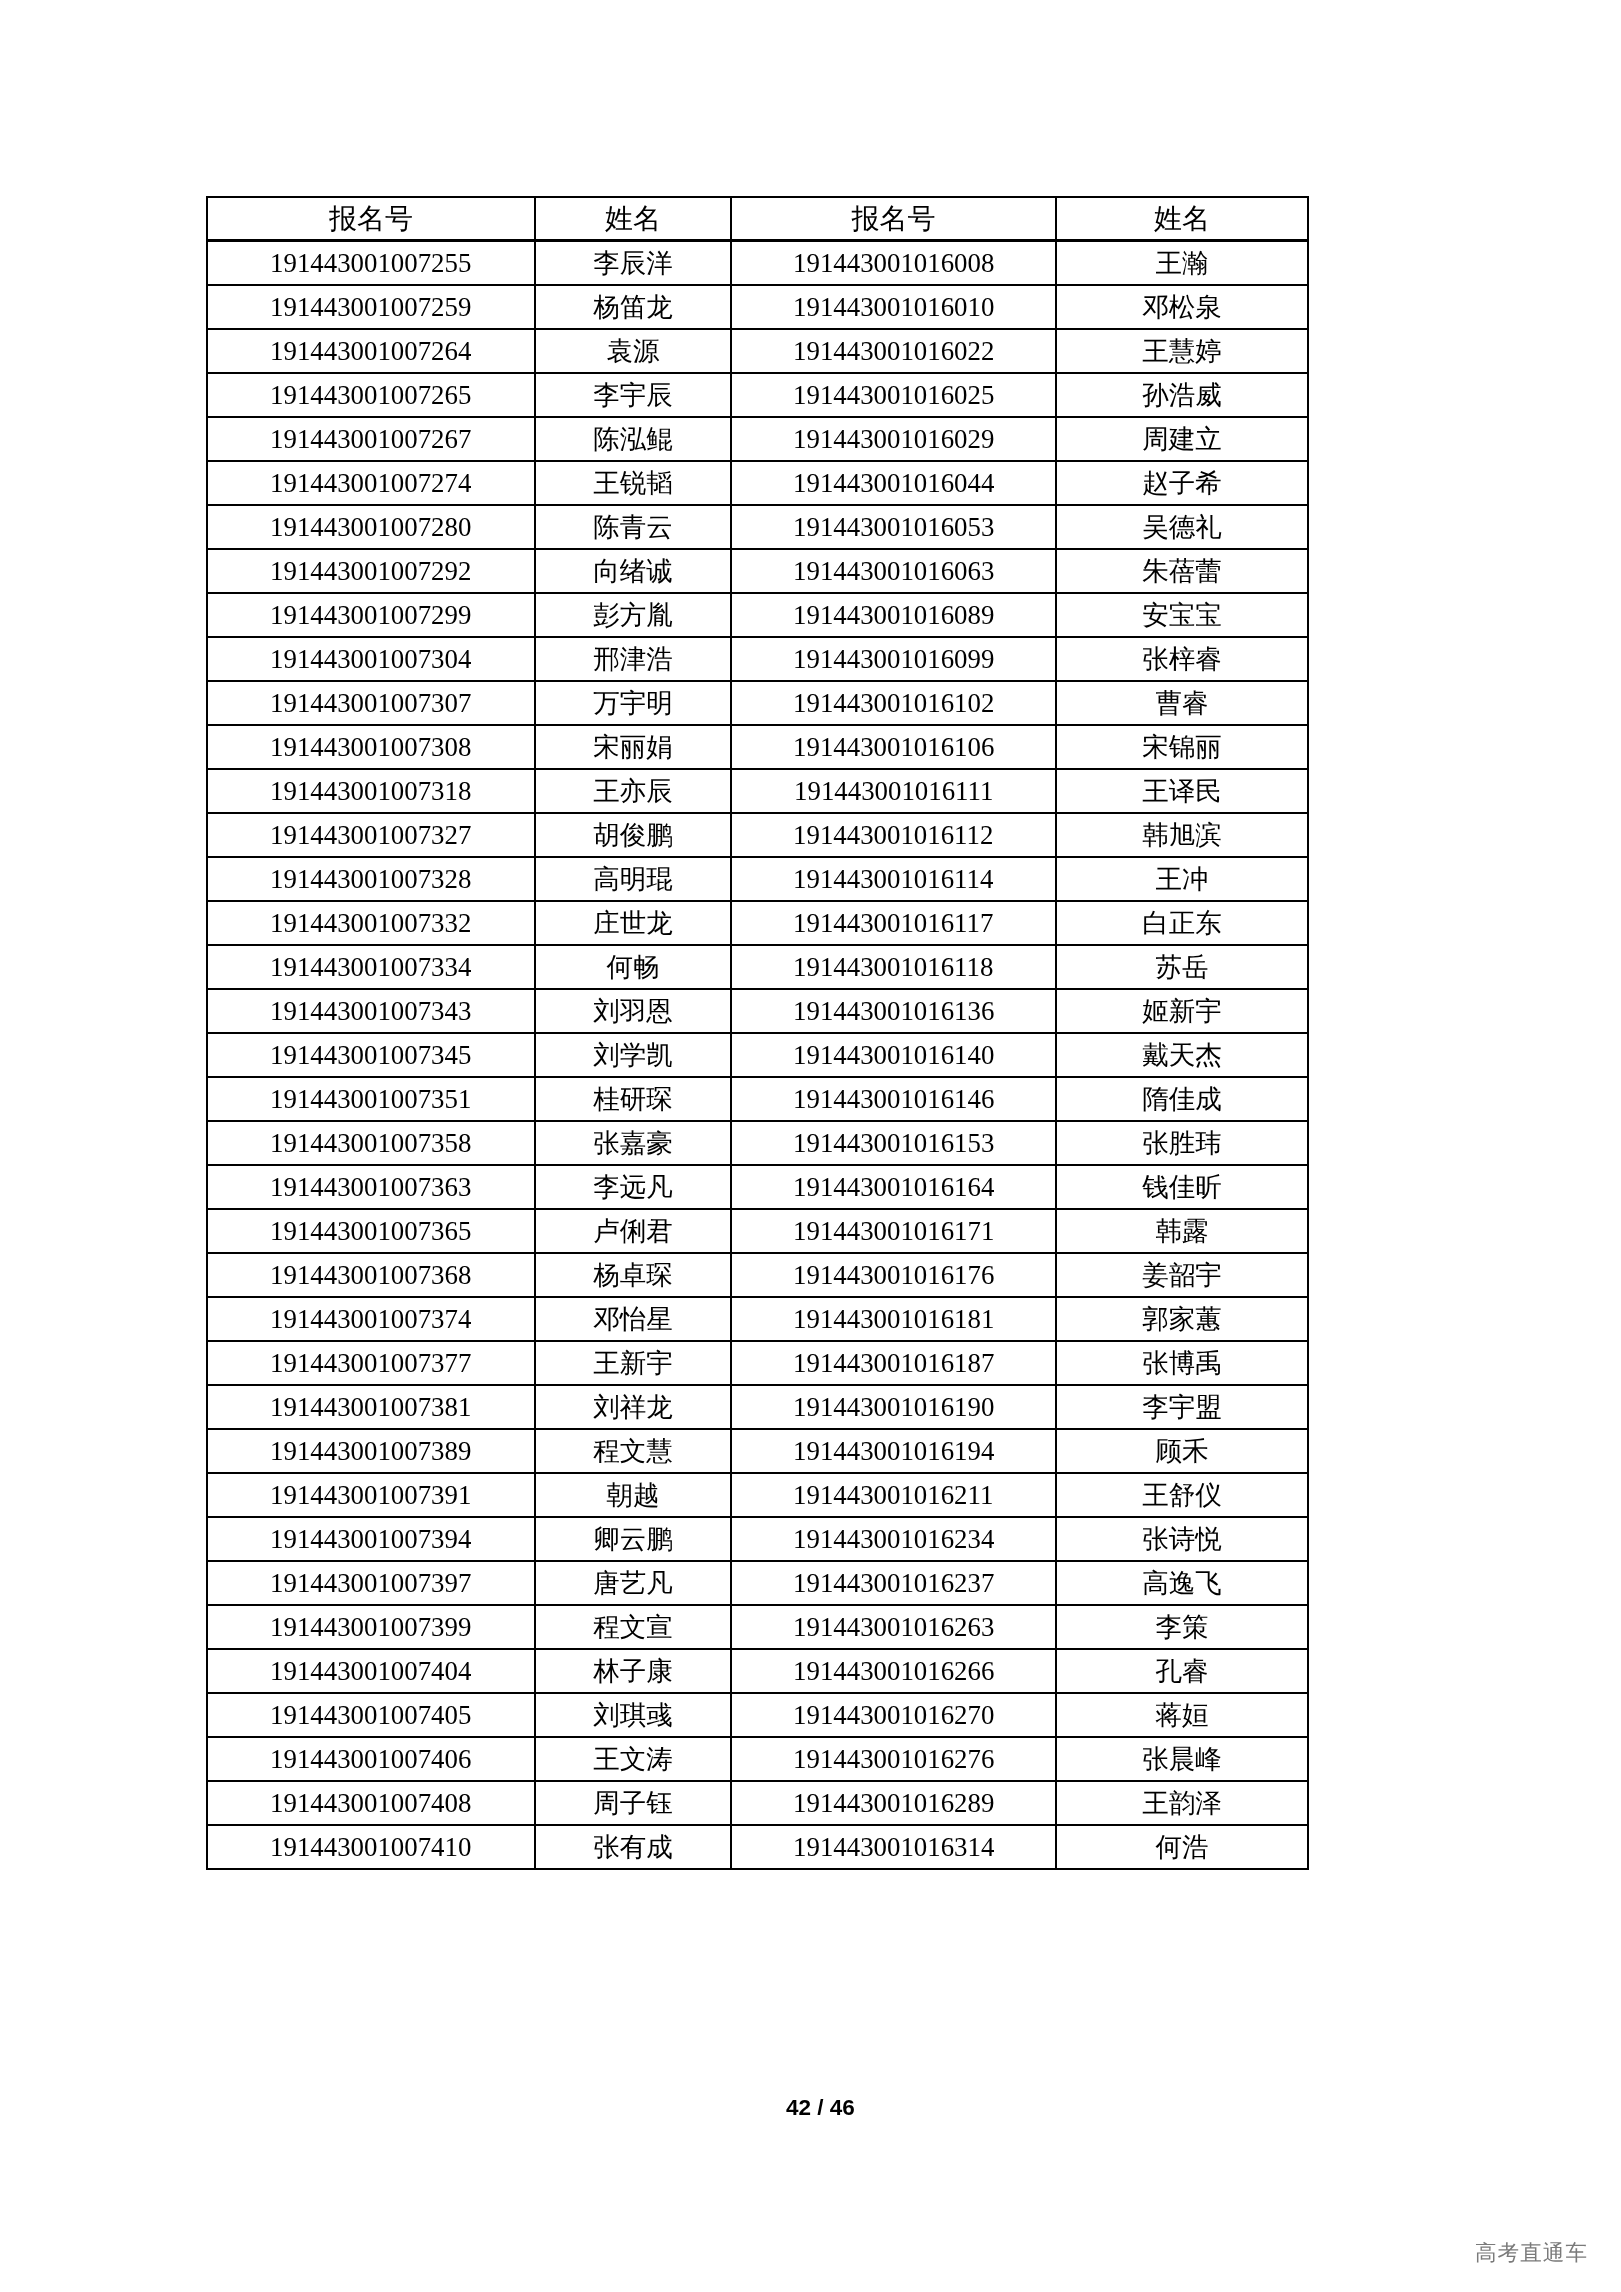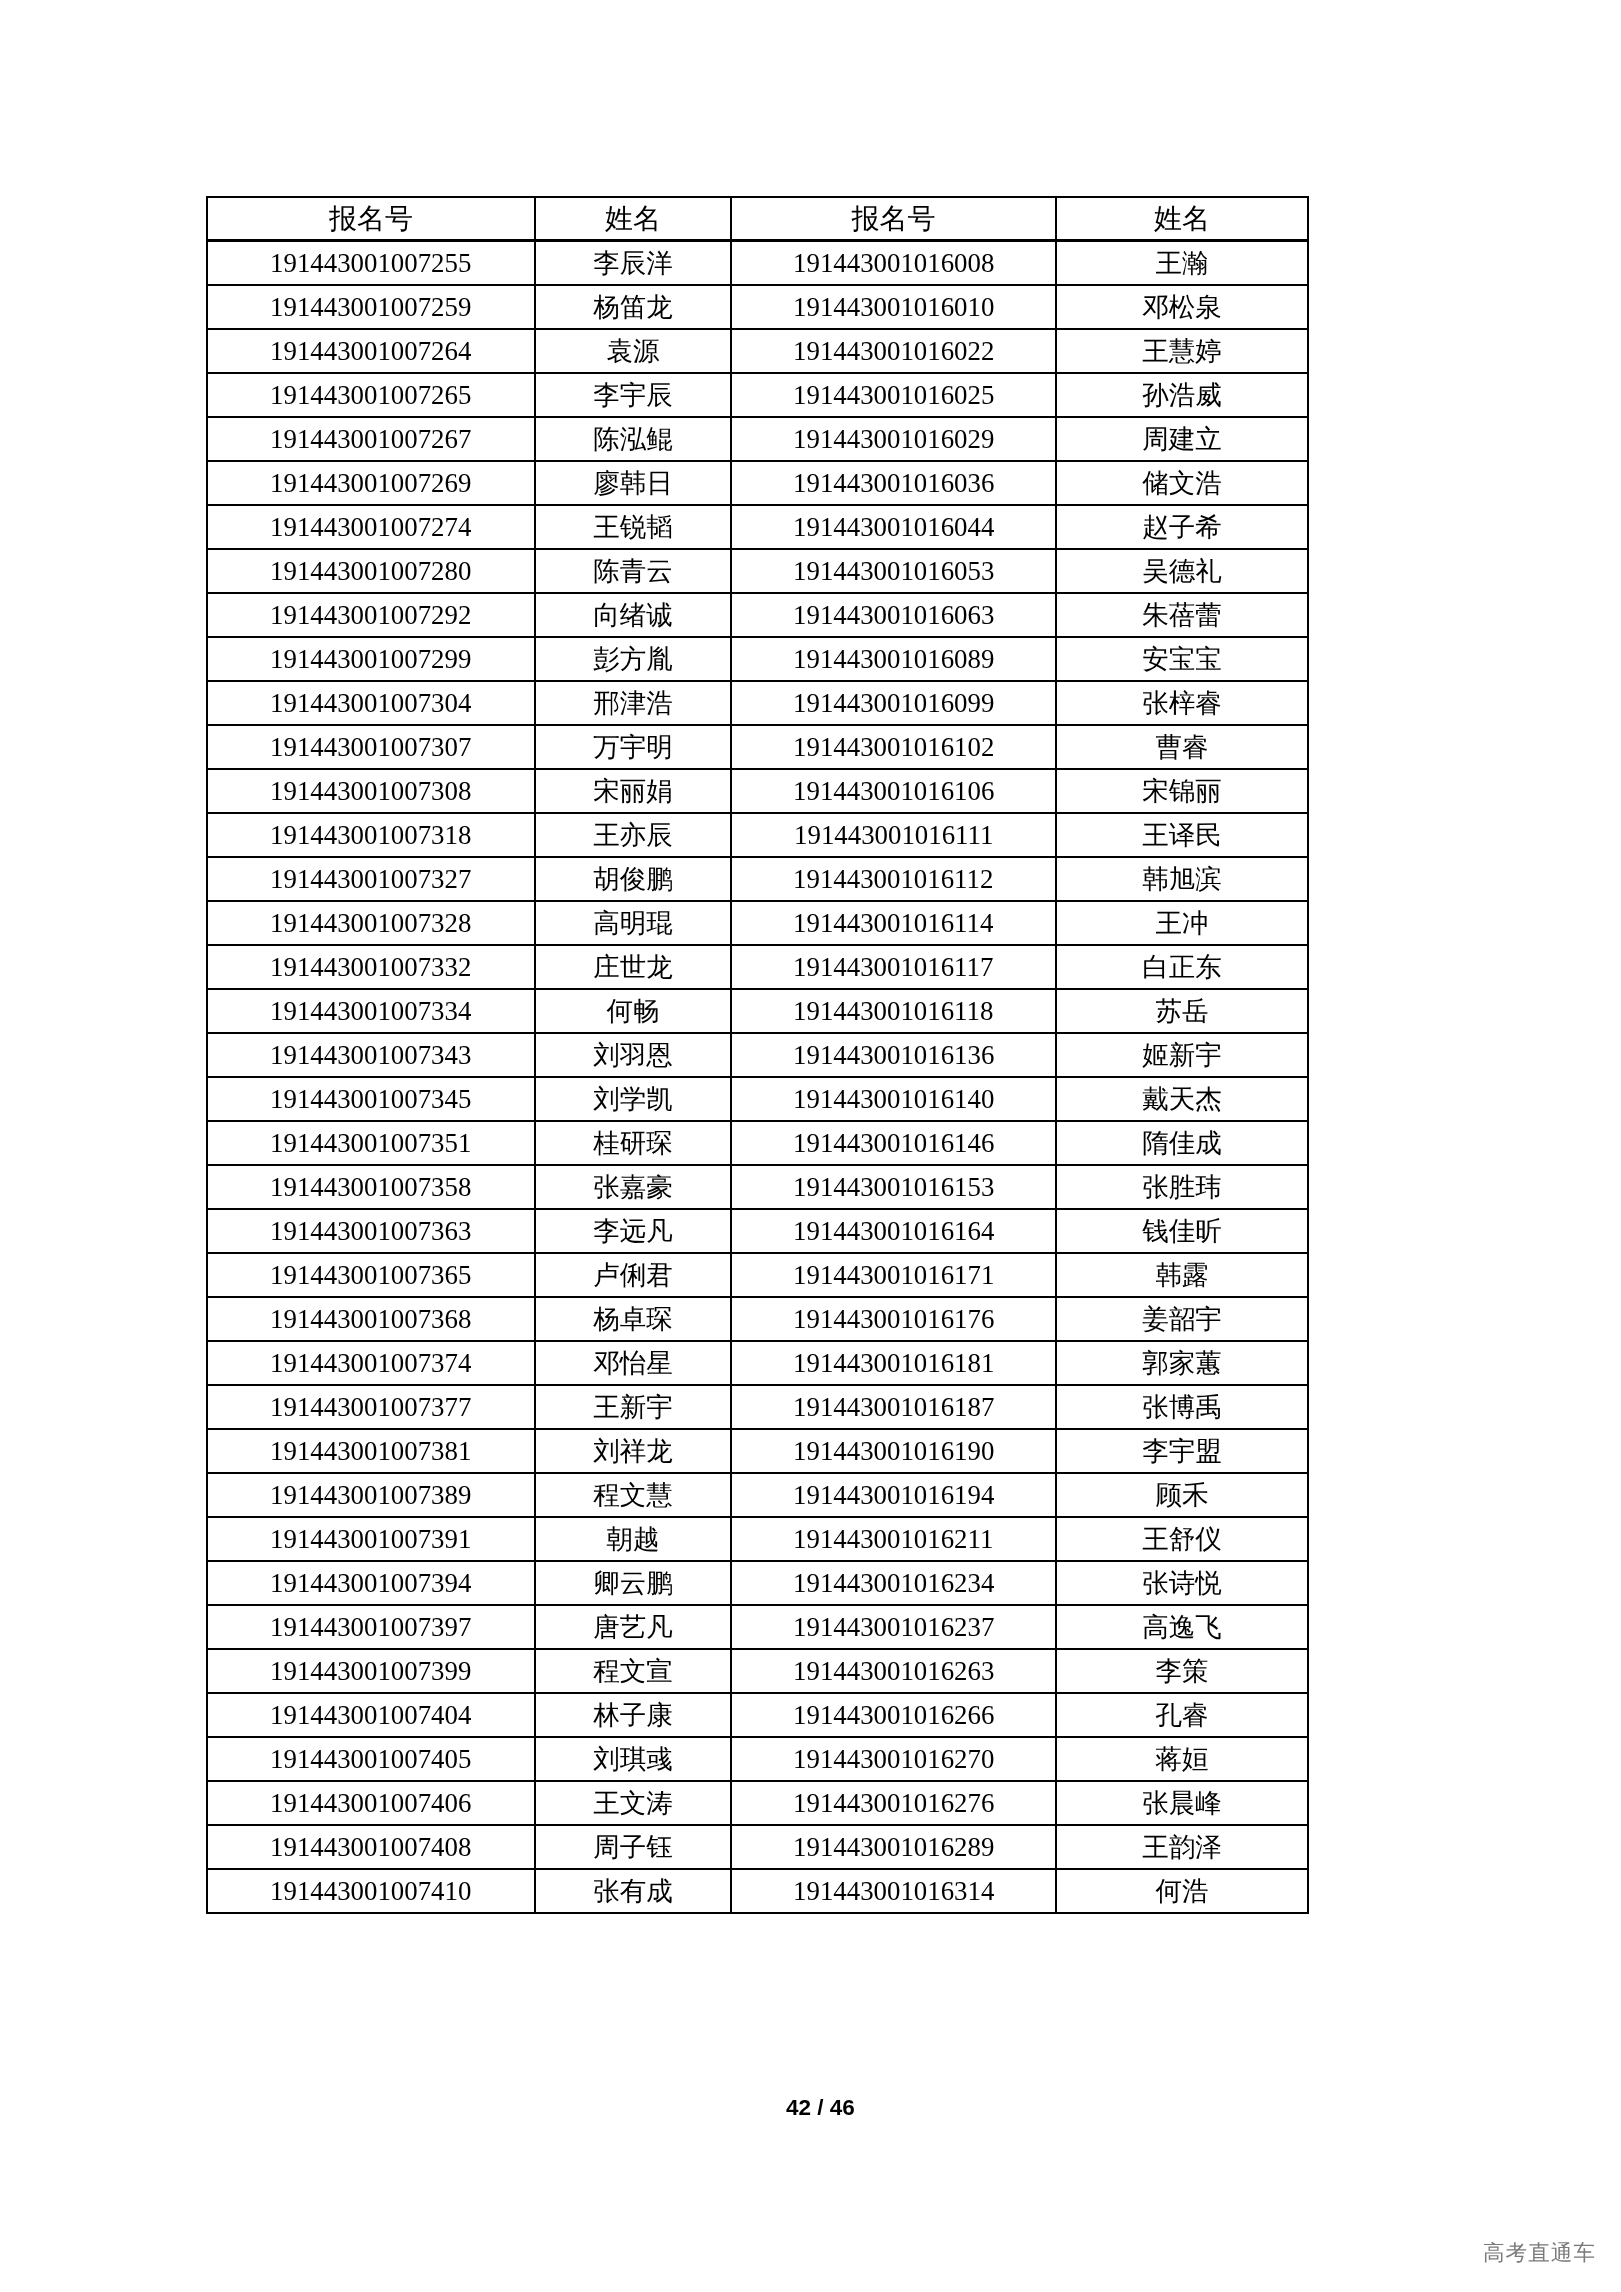--- a/index.html
+++ b/index.html
@@ -85,21 +85,20 @@
       box-sizing: border-box;
     }
     #watermark {
       position: absolute;
       left: 1475px;
       top: 2238px;
       font-family: "DejaVu Sans", "Liberation Sans", sans-serif;
       font-size: 21.6px;
       color: #7a7a7a;
       letter-spacing: 1px;
-      margin-left: 8px;
     }
   </style>
 </head>
 <body>
 
 <div id="page">
   <table id="roster-table">
     <colgroup>
       <col class="c-id1">
       <col class="c-name1">
@@ -139,26 +138,20 @@
           <td class="id-cell"><span>191443001016025</span></td>
           <td class="name-cell"><span>孙浩威</span></td>
         </tr>
         <tr>
           <td class="id-cell"><span>191443001007267</span></td>
           <td class="name-cell"><span>陈泓鲲</span></td>
           <td class="id-cell"><span>191443001016029</span></td>
           <td class="name-cell"><span>周建立</span></td>
         </tr>
         <tr>
-          <td class="id-cell"><span>191443001007269</span></td>
-          <td class="name-cell"><span>廖韩日</span></td>
-          <td class="id-cell"><span>191443001016036</span></td>
-          <td class="name-cell"><span>储文浩</span></td>
-        </tr>
-        <tr>
           <td class="id-cell"><span>191443001007274</span></td>
           <td class="name-cell"><span>王锐韬</span></td>
           <td class="id-cell"><span>191443001016044</span></td>
           <td class="name-cell"><span>赵子希</span></td>
         </tr>
         <tr>
           <td class="id-cell"><span>191443001007280</span></td>
           <td class="name-cell"><span>陈青云</span></td>
           <td class="id-cell"><span>191443001016053</span></td>
           <td class="name-cell"><span>吴德礼</span></td>

